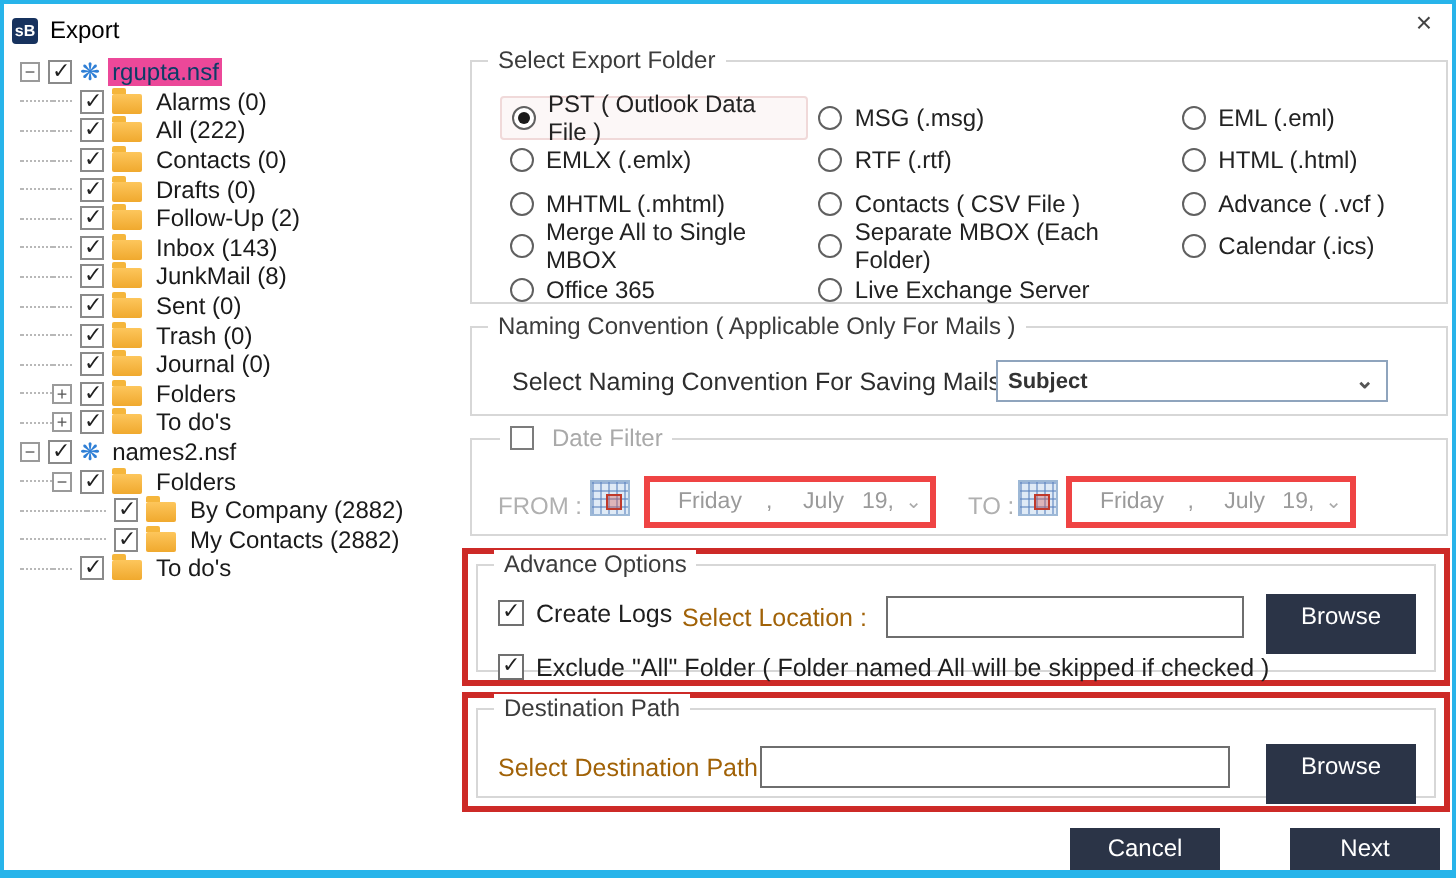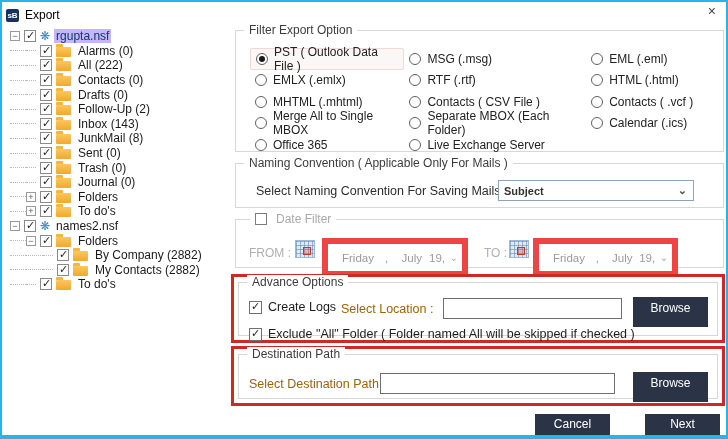--- a/index.html
+++ b/index.html
@@ -24,21 +24,21 @@
   .exp-empty { width: 10px; margin-right: 4px; border-top: 1px dotted #b8b8b8; height: 0; align-self: center; flex: 0 0 auto; }
   .cbx { width: 12px; height: 12px; border: 1px solid #8a8a8a; background: #fff; position: relative;
          margin-right: 4px; flex: 0 0 auto; }
   .cbx.checked::after { content: "✓"; position: absolute; top: -2px; left: 1px; font-size: 11px; color: #222; }
   .notes-icon { color: #2f7fd6; font-size: 12px; margin-right: 4px; line-height: 12px; flex: 0 0 auto; }
   .folder-icon { width: 15px; height: 10px; background: linear-gradient(#fdc65c, #f0a92e); border-radius: 1px;
                  position: relative; margin-right: 5px; margin-top: 2px; flex: 0 0 auto; }
   .folder-icon::before { content: ""; position: absolute; top: -3px; left: 0; width: 7px; height: 3px;
                  background: #f5b63c; border-radius: 1px 1px 0 0; }
   .tree-label { padding: 0 2px; }
-  .tree-label.selected { background: #c4b5fd; color: #0c3c66; }
+  .tree-label.selected { background: #ec4899; color: #0c3c66; }
 
   
   .groupbox { position: absolute; border: 1px solid #d7d7d7; background: #fff; }
   .legend { position: absolute; top: -8px; left: 8px; background: #fff; padding: 0 5px;
             font-size: 12px; color: #3c3c3c; white-space: nowrap; }
 
   
   .opt-grid { display: flex; padding: 17px 0 0 14px; }
   .opt-col { display: flex; flex-direction: column; }
   .opt-col:nth-child(1) { width: 158px; }
@@ -61,30 +61,30 @@
   
   .date-group { color: #aaa; }
   .date-legend { display: flex; align-items: center; gap: 9px; color: #a9a9a9; }
   .date-legend .cbx { margin-right: 0; border-color: #7c7c7c; }
   .dleft { position: absolute; font-size: 12px; color: #b0b0b0; top: 26px; }
   .cal-icon { position: absolute; top: 20px; width: 20px; height: 18px; border: 1px solid #9db8d6; background:
       repeating-linear-gradient(to right, rgba(90,130,190,.55) 0 1px, transparent 1px 4px),
       repeating-linear-gradient(to bottom, rgba(90,130,190,.55) 0 1px, transparent 1px 4px), #dfeaf6; }
   .cal-icon::after { content: ""; position: absolute; left: 7px; top: 6px; width: 6px; height: 6px;
       border: 1px solid #c0392b; background: rgba(220,80,70,.35); }
-  .datebox { position: absolute; top: 18px; height: 39px; border: 6px solid #ef4444; background: #fff;
+  .datebox { position: absolute; top: 18px; height: 26px; border: 3px solid #ef4444; background: #fff;
       display: flex; align-items: center; font-size: 11.5px; color: #9a9a9a; padding: 0 4px 0 14px; }
   .datebox span { flex: 1; text-align: center; }
   .datebox .chev { flex: 0 0 auto; color: #aaa; font-size: 10px; }
 
   
   .red-wrap { position: absolute; border: 3px solid #cd2a27; background: #fff; }
   .inner-group { position: absolute; left: 4px; right: 4px; top: 5px; bottom: 4px;
                  border: 1px solid #d7d7d7; background: #fff; }
-  .chk-row { position: absolute; display: flex; align-items: flex-end; font-size: 12.5px; color: #1e1e1e; }
+  .chk-row { position: absolute; display: flex; align-items: flex-start; font-size: 12.5px; color: #1e1e1e; }
   .chk-row .cbx { width: 13px; height: 13px; margin-right: 6px; border-color: #707070; }
   .text-input { position: absolute; border: 1px solid #6e6e6e; background: #fff; height: 21px;
                 font-size: 12px; padding: 0 4px; font-family: "Liberation Sans", sans-serif; }
   .navy-btn { position: absolute; background: #2b3447; color: #fff; border: none; font-size: 12px;
               font-family: "Liberation Sans", sans-serif; height: 30px; width: 75px; text-align: center;
               line-height: 23px; cursor: default; }
   .plain-label { position: absolute; font-size: 12.5px; color: #a16207; }
 
   
   .footer-btn { position: absolute; height: 21px; width: 75px; line-height: 21px; }
@@ -223,21 +223,21 @@
       <div class="tree-row">
         <span class="dotline w16"></span>
         <span class="exp-empty"></span>
         <span class="cbx checked"></span>
         <span class="folder-icon"></span>
         <span class="tree-label">To do's</span>
       </div>
     </div>
 
   <div class="groupbox" style="left:233px; top:28px; width:489px; height:122px;">
-    <span class="legend">Filter Export Option</span>
+    <span class="legend">Select Export Folder</span>
     <div class="opt-grid">
       <div class="opt-col">
           <div class="opt sel">
             <span class="radio on"></span>
             <span class="opt-label">PST ( Outlook Data File )</span>
           </div>
           <div class="opt">
             <span class="radio"></span>
             <span class="opt-label">EMLX (.emlx)</span>
           </div>
@@ -280,21 +280,21 @@
           <div class="opt">
             <span class="radio"></span>
             <span class="opt-label">EML (.eml)</span>
           </div>
           <div class="opt">
             <span class="radio"></span>
             <span class="opt-label">HTML (.html)</span>
           </div>
           <div class="opt">
             <span class="radio"></span>
-            <span class="opt-label">Contacts ( .vcf )</span>
+            <span class="opt-label">Advance ( .vcf )</span>
           </div>
           <div class="opt">
             <span class="radio"></span>
             <span class="opt-label">Calendar (.ics)</span>
           </div>
         </div>
     </div>
   </div>
 
   <div class="groupbox" style="left:233px; top:161px; width:489px; height:45px;">

